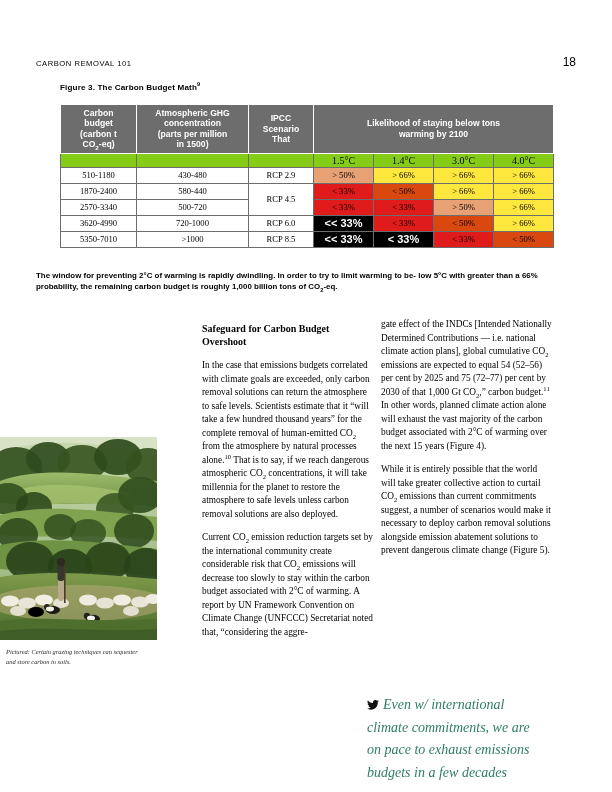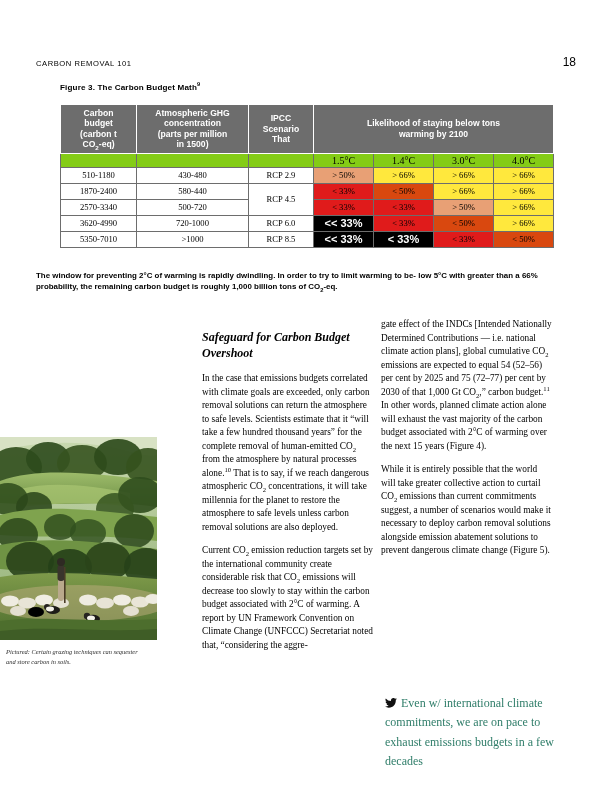--- a/index.html
+++ b/index.html
@@ -130,25 +130,24 @@
     width: 172px;
     font-family: "Liberation Serif", serif;
     font-size: 9.3px;
     line-height: 1.455;
     text-align: left;
   }
   .col-left  { left: 202px; }
   .col-right { left: 381px; }
 
   .col h2 {
-    margin: 12px 0 11px 0;
-    font-size: 12px;
+    margin: 4px 0 11px 0;
+    font-size: 10px;
     font-weight: bold;
     line-height: 1.3;
-    font-style: italic;
   }
   .col p {
     margin: 0 0 10px 0;
   }
   .col p.tight { margin-bottom: 0; }
   .col sub { font-size: 6.6px; vertical-align: sub; line-height: 0; }
   .col sup { font-size: 6.6px; vertical-align: super; line-height: 0; }
 
   
   .photo {
@@ -170,25 +169,26 @@
     font-family: "Liberation Serif", serif;
     font-style: italic;
     font-size: 6.4px;
     line-height: 1.5;
     color: #2b2b2b;
   }
 
   
   .tweet {
     position: absolute;
-    left: 385px;
+    left: 367px;
     top: 694px;
     width: 175px;
     font-family: "Liberation Serif", serif;
-    font-size: 12px;
+    font-style: italic;
+    font-size: 14px;
     line-height: 1.62;
     color: #2f7d69;
   }
   .tweet .bird {
     display: inline-block;
     width: 12px;
     height: 10px;
     margin-right: 4px;
     vertical-align: -1px;
   }

